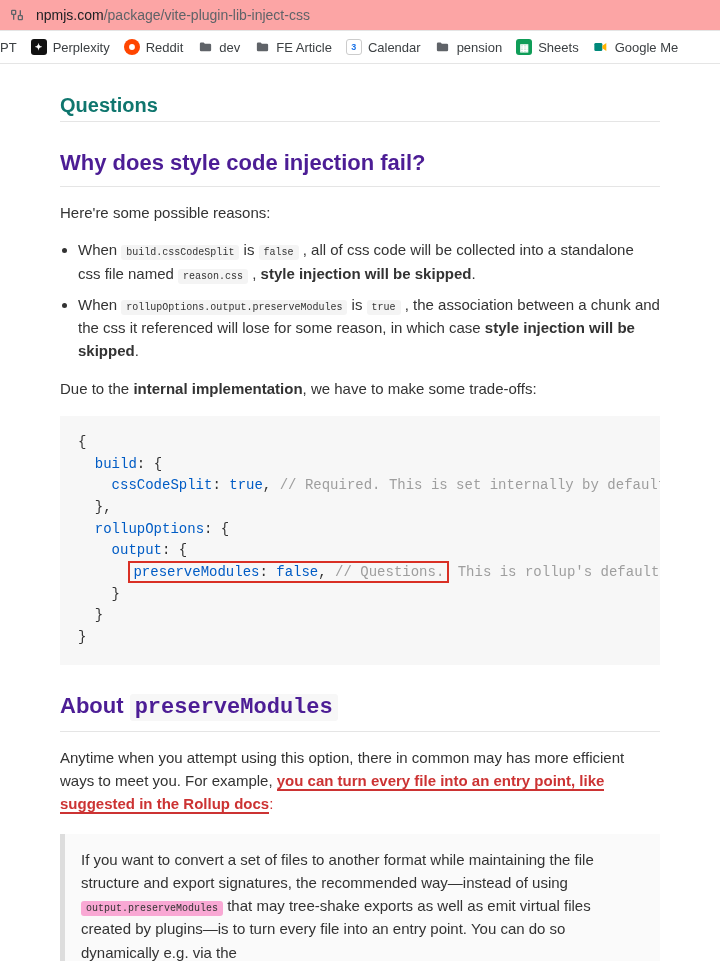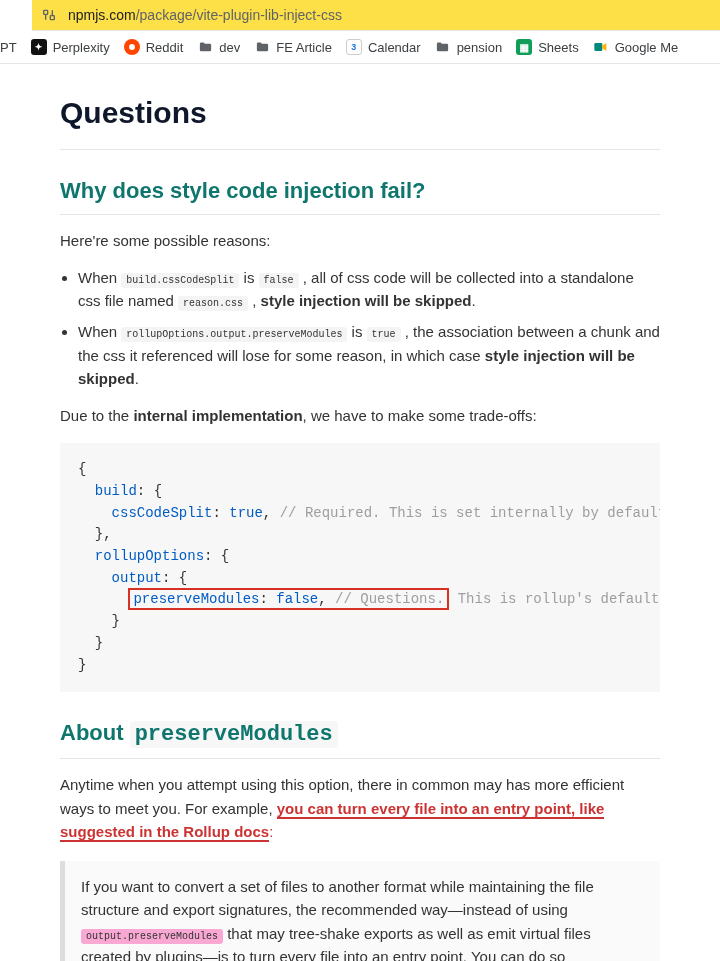--- a/index.html
+++ b/index.html
@@ -6,23 +6,22 @@
 body {
   font-family: -apple-system, BlinkMacSystemFont, "Segoe UI", Helvetica, Arial, sans-serif;
   color: #333;
   background: #fff;
   width: 720px;
 }
 .url-bar {
   display: flex;
   align-items: center;
   padding: 6px 8px;
-  background: #fde047;
-  border-bottom: 1px solid #e5e5e5;
-  margin-left: 32px;
+  background: #fca5a5;
+  border-bottom: 1px solid #e5e5e5;
 }
 .url-bar .icon-box {
   width: 18px; height: 18px;
   margin-right: 10px;
   display:flex;align-items:center;justify-content:center;
   color:#5f6368;font-size:13px;
 }
 .url-bar .url-text { font-size: 14px; color:#5f6368; }
 .url-bar .url-text .domain { color:#202124; }
 
@@ -51,34 +50,34 @@
 .bm-sheets{background:#0f9d58;color:#fff;font-weight:700;font-size:10px;}
 .bm-meet{display:inline-flex;}
 
 .content {
   padding: 10px 60px 20px 60px;
   font-size: 15px;
   line-height: 1.55;
   color:#333;
 }
 h1 {
-  font-size: 30px;
+  font-size: 20px;
   font-weight: 700;
   margin: 16px 0 6px;
-  padding-bottom: 12px;
-  border-bottom: 1px solid #e5e5e5;
-  color:#0f172a;
+  padding-bottom: 0;
+  border-bottom: 1px solid #e5e5e5;
+  color:#0f766e;
 }
 h2 {
   font-size: 22px;
   font-weight: 700;
   margin: 24px 0 0;
   padding-bottom: 6px;
   border-bottom: 1px solid #e5e5e5;
-  color:#0f766e;
+  color:#4c1d95;
 }
 h2 code {
   font-family: "SFMono-Regular", Consolas, "Liberation Mono", Menlo, monospace;
   font-size: 22px;
   background:#f7f7f7;
   padding:1px 5px;
   border-radius:3px;
 }
 p { margin: 14px 0; }
 ul { margin: 10px 0 14px 0; padding-left: 18px; }

